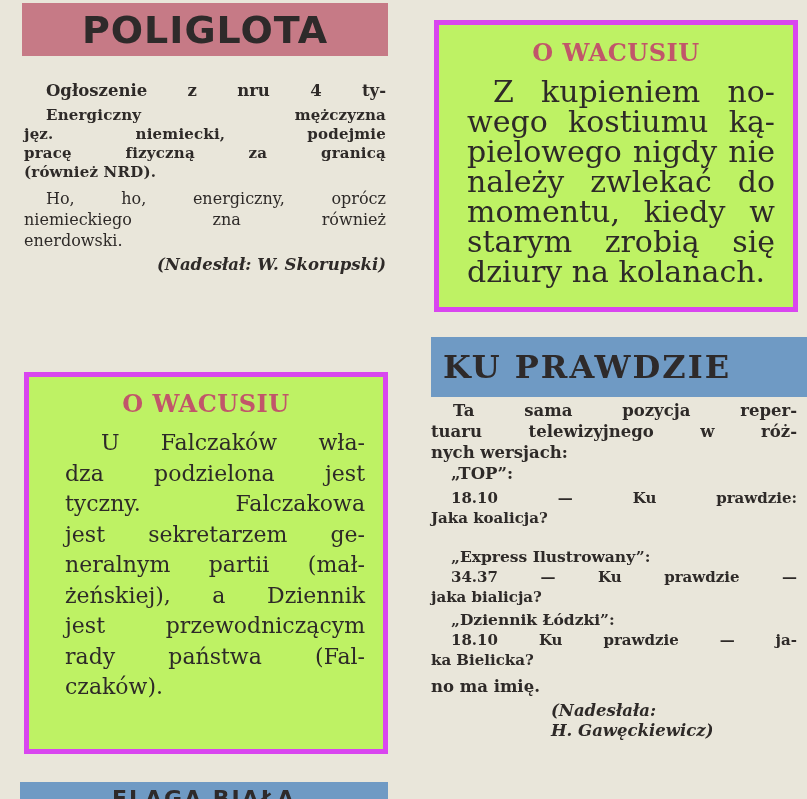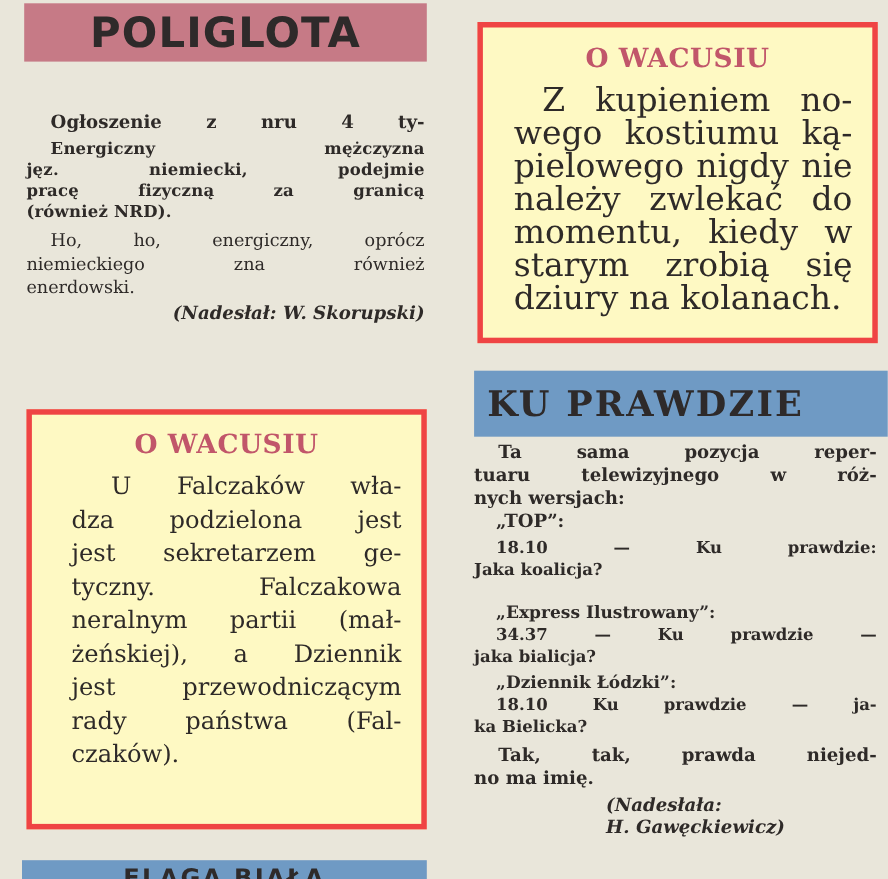--- a/index.html
+++ b/index.html
@@ -34,21 +34,21 @@
   }
   .header-blue-bottom span {
     display:block; text-align:center; font-family:"DejaVu Sans", sans-serif;
     font-weight:bold; font-size:22px; margin-top:4px; color:#2e2a2a; letter-spacing:2px;
   }
   .bold-text {
     font-family:"DejaVu Serif", serif; font-weight:bold;
     font-size:16.5px; line-height:21px; text-align:justify; margin:0;
   }
   .box {
-    position:absolute; border:5px solid #ef4444; background:#fef9c3;
+    position:absolute; border:5px solid #d946ef; background:#bef264;
     box-sizing:border-box;
   }
   .box-title {
     font-family:"DejaVu Serif", serif; font-weight:bold; color:#c1566a;
     font-size:24px; text-align:center; letter-spacing:0.5px;
   }
   .box-body {
     font-family:"DejaVu Serif", serif; font-size:22px; line-height:30px;
     text-align:justify; margin:0;
   }
@@ -58,21 +58,21 @@
   .line { display:block; }
   .justify-line { display:block; text-align:justify; text-align-last:justify; }
 </style>
 </head>
 <body>
 
 <div class="header-red">
   <span>POLIGLOTA</span>
 </div>
 
-<div class="col" style="left:24px; top:100px; width:362px;">
+<div class="col" style="left:24px; top:80px; width:362px;">
   <div class="bold-text" style="margin-bottom:5px;">
     <span class="justify-line" style="padding-left:22px;">Ogłoszenie z nru 4 ty-</span>
   </div>
   <div class="bold-text" style="font-size:15px; line-height:19px; margin-bottom:6px; letter-spacing:0.2px;">
     <span class="justify-line" style="padding-left:22px;">Energiczny mężczyzna</span>
     <span class="justify-line">jęz. niemiecki, podejmie</span>
     <span class="justify-line">pracę fizyczną za granicą</span>
     <span class="line">(również NRD).</span>
   </div>
   <div class="bold-text" style="font-weight:normal; font-size:16px; margin-bottom:4px;">
@@ -81,22 +81,22 @@
     <span class="line">enerdowski.</span>
   </div>
   <div class="signature">(Nadesłał: W. Skorupski)</div>
 </div>
 
 <div class="box" style="left:24px; top:372px; width:364px; height:382px;">
   <div class="box-title" style="margin-top:12px; margin-bottom:10px;">O WACUSIU</div>
   <div class="box-body" style="padding:0 18px 0 36px; font-size:22px; line-height:30.5px;">
     <span class="justify-line" style="padding-left:36px;">U Falczaków wła-</span>
     <span class="justify-line">dza podzielona jest</span>
+    <span class="justify-line">tyczny. Falczakowa</span>
     <span class="justify-line">jest sekretarzem ge-</span>
-    <span class="justify-line">tyczny. Falczakowa</span>
     <span class="justify-line">neralnym partii (mał-</span>
     <span class="justify-line">żeńskiej), a Dziennik</span>
     <span class="justify-line">jest przewodniczącym</span>
     <span class="justify-line">rady państwa (Fal-</span>
     <span class="line">czaków).</span>
   </div>
 </div>
 
 <div class="header-blue-bottom">
   <span>FLAGA BIAŁA</span>
@@ -138,21 +138,20 @@
     <span class="line" style="font-size:15px; line-height:20px;">jaka bialicja?</span>
   </div>
 
   <div class="bold-text" style="margin-bottom:6px;">
     <span class="line" style="padding-left:20px; font-size:15.5px; line-height:20px;">„Dziennik Łódzki”:</span>
     <span class="justify-line" style="padding-left:20px; font-size:15px; line-height:20px;">18.10 Ku prawdzie — ja-</span>
     <span class="line" style="font-size:15px; line-height:20px;">ka Bielicka?</span>
   </div>
 
   <div class="bold-text" style="font-size:16.5px; line-height:21px; margin-bottom:4px;">
-    <span class="justify-line" style="padding-left:22px;">Tak, tak, prawda niejed-</span>
     <span class="line">no ma imię.</span>
   </div>
 
   <div class="signature" style="text-align:left; padding-left:120px; line-height:20px;">
     <span class="line">(Nadesłała:</span>
     <span class="line" style="padding-left:0;">H. Gawęckiewicz)</span>
   </div>
 </div>
 
 </body></html>

